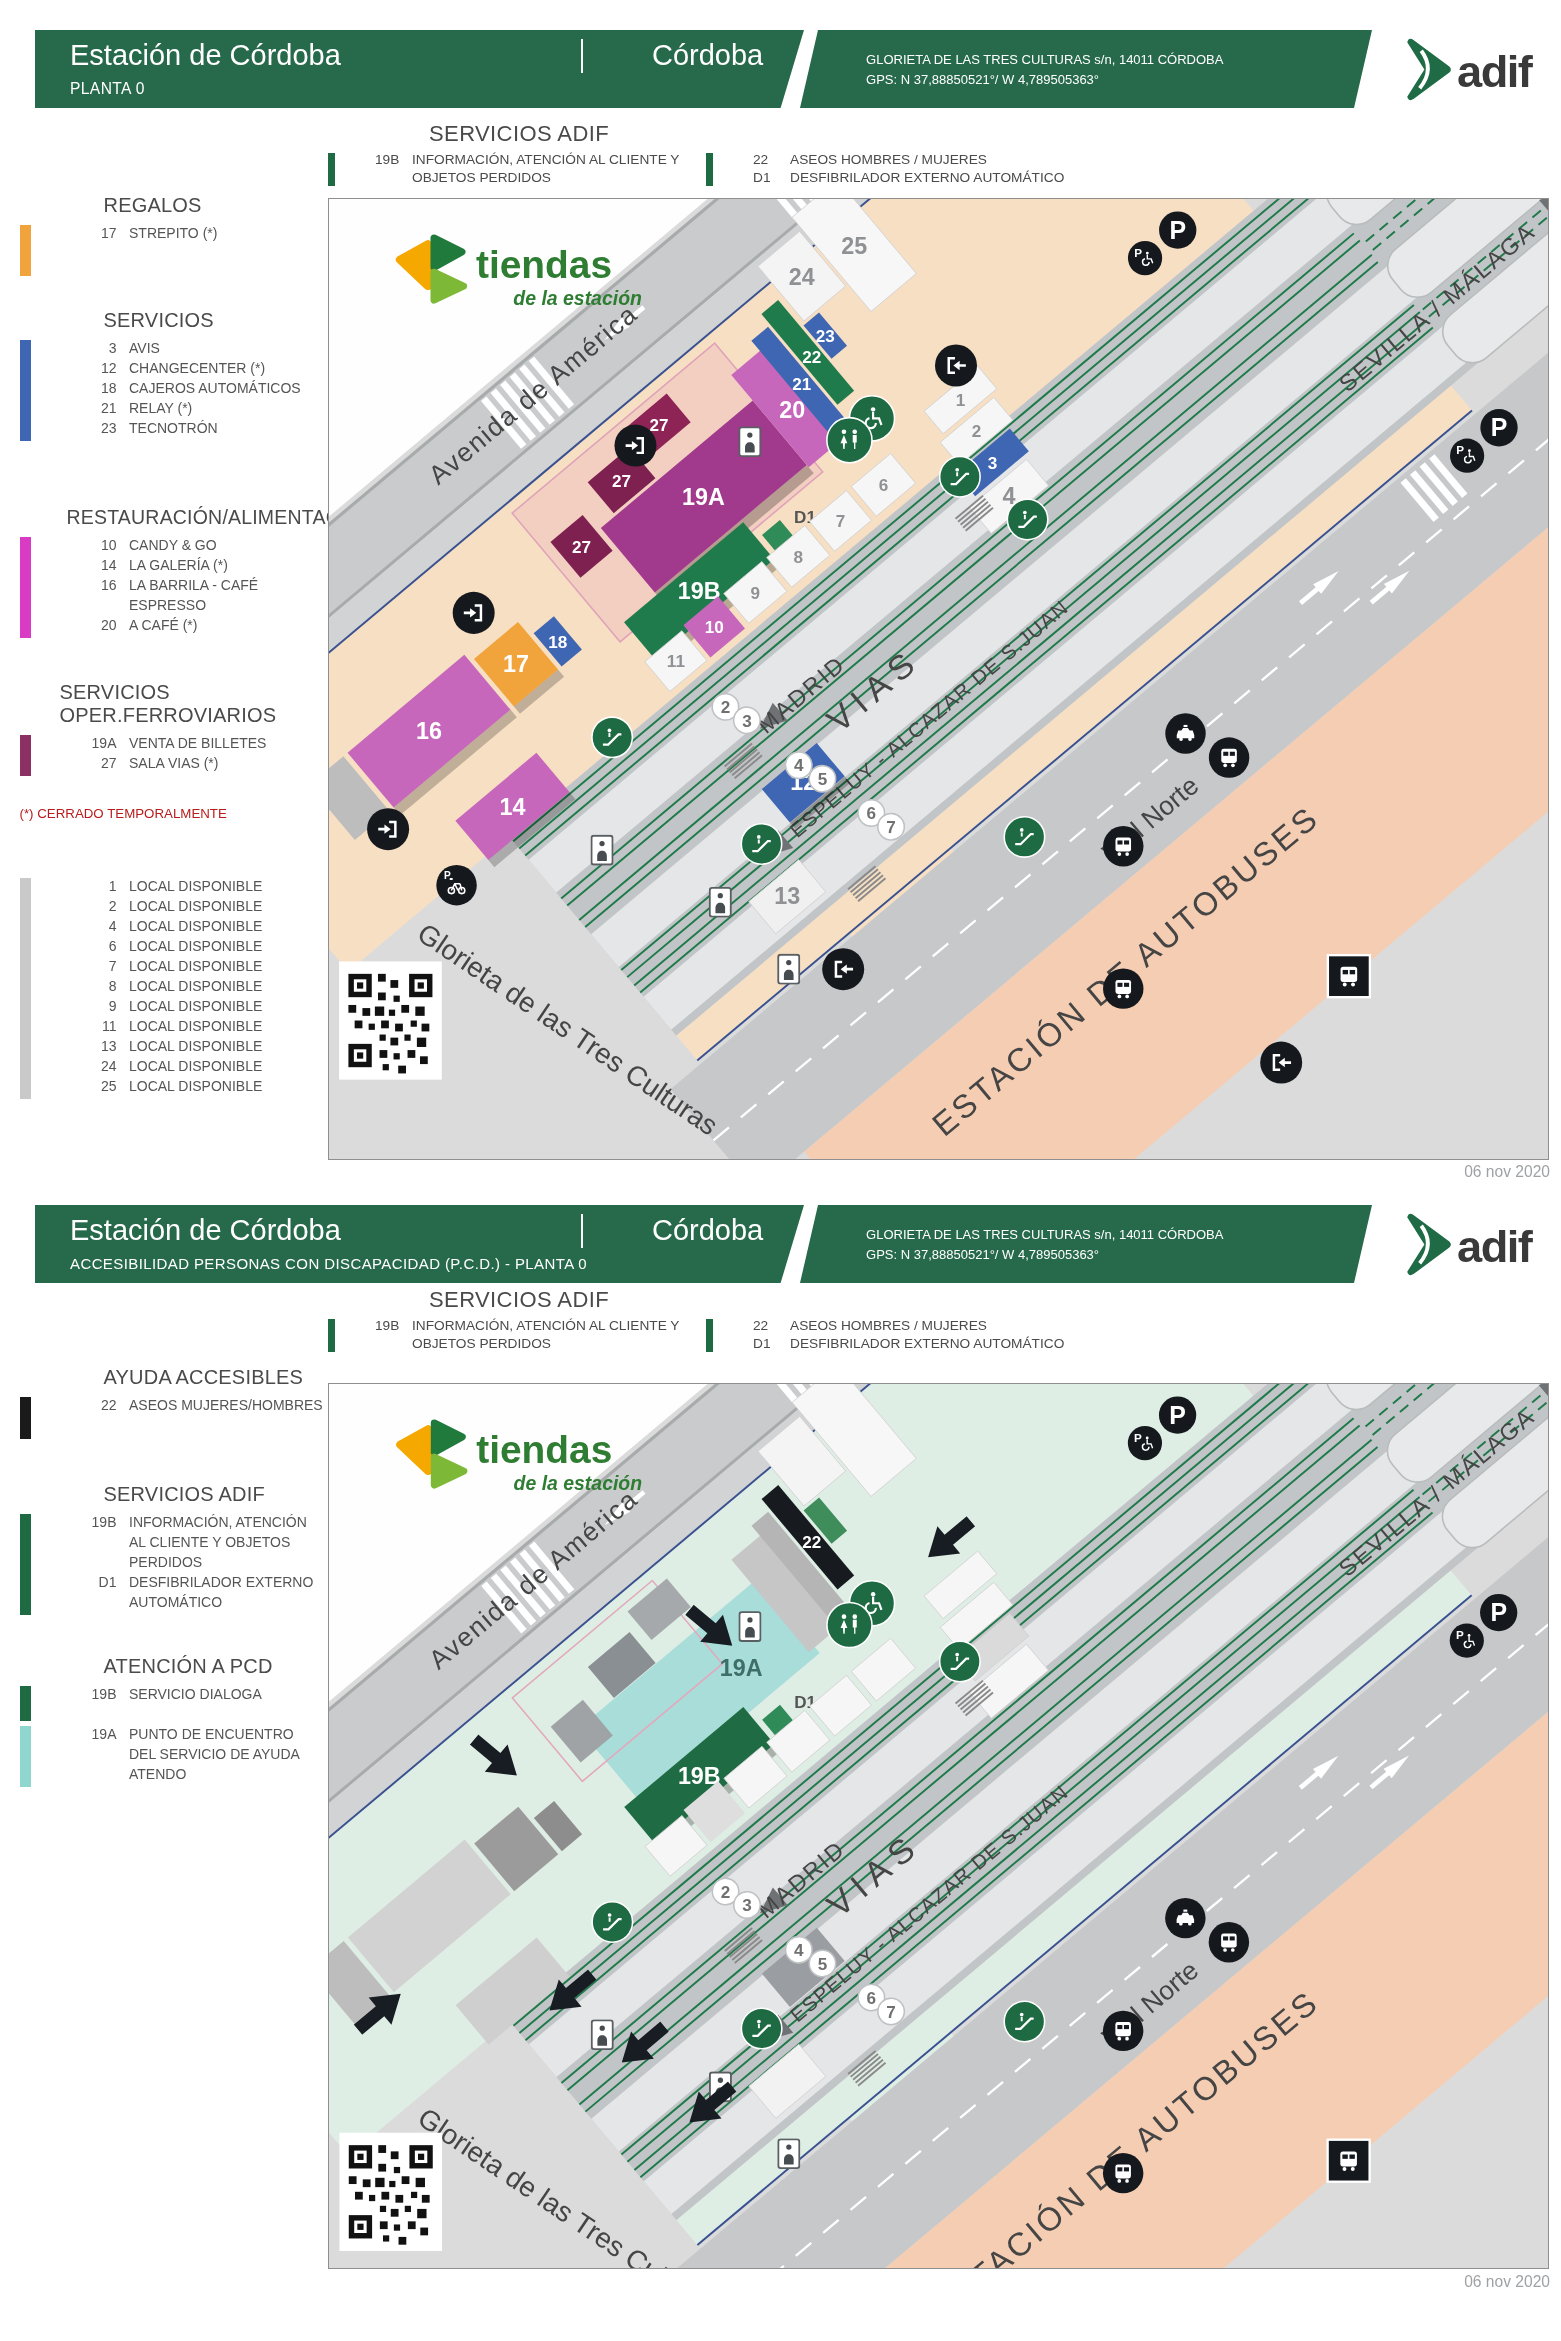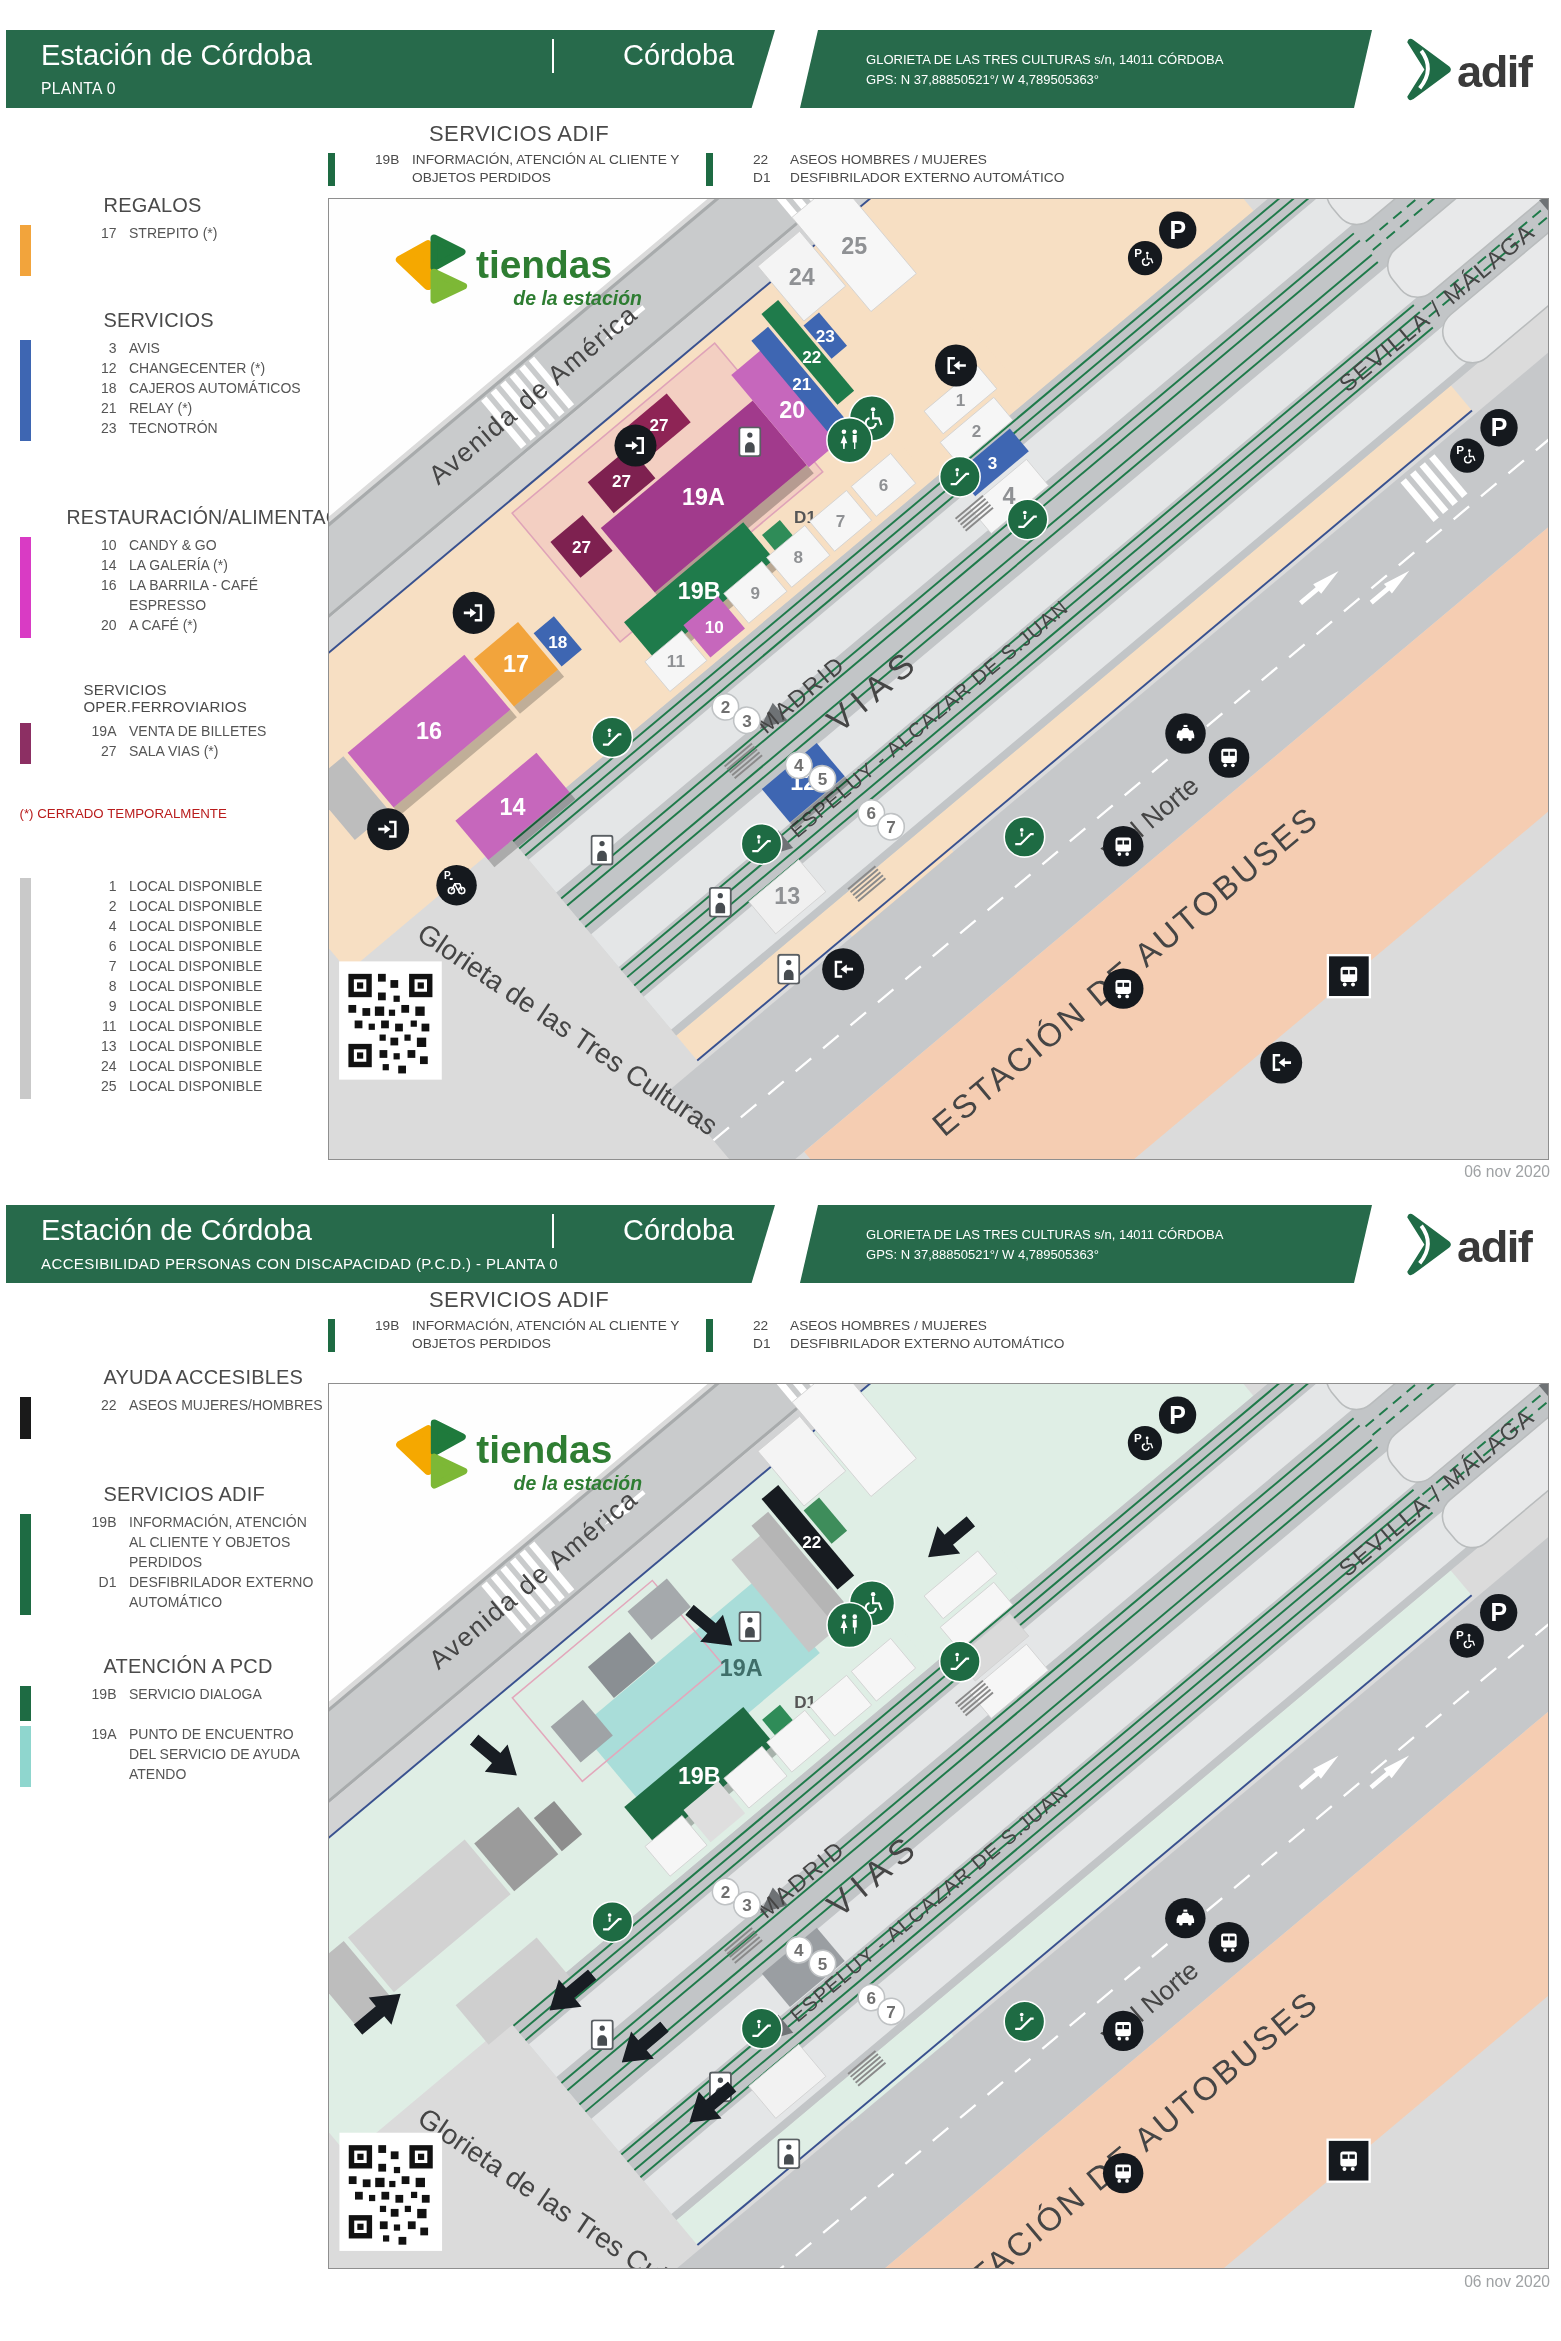--- a/index.html
+++ b/index.html
@@ -1,20 +1,20 @@
 <!DOCTYPE html>
 <html style="font-size:12.5px"><head>
 <meta charset="utf-8">
 <style>
   html,body{margin:0;padding:0;background:#fff}
   .page{position:relative;width:1561px;height:2342px;background:#fff;overflow:hidden;
         font-family:"Liberation Sans",sans-serif;color:#4a4a4a}
   
   .hdr{position:absolute;left:0;width:1561px;height:78px}
-  .hdr-main{position:absolute;left:6px;top:0;width:769px;height:78px;background:#276A4B;
+  .hdr-main{position:absolute;left:35px;top:0;width:769px;height:78px;background:#276A4B;
             clip-path:polygon(0 0,100% 0,calc(100% - 23.4px) 100%,0 100%);color:#fff}
   .hdr-station{position:absolute;left:35px;top:9.4px;font-size:29px}
   .hdr-sep{position:absolute;left:546px;top:9.4px;width:1.6px;height:34px;background:#fff}
   .hdr-city{position:absolute;left:617px;top:9.4px;font-size:29px}
   .hdr-sub{position:absolute;left:35px;top:50px;font-size:15.6px;letter-spacing:0.4px}
   .hdr-addr{position:absolute;left:800px;top:0;width:554px;height:78px;background:#276A4B;
             transform:skewX(-13deg);transform-origin:0 100%}
   .hdr-addr .unskew{transform:skewX(13deg);color:#fff;font-size:13px;line-height:1.55;
             padding:20px 0 0 55px}
   .hdr-logo{position:absolute;left:1401px;top:1.6px;width:152px;height:75px}
@@ -202,21 +202,21 @@
           <span class="sb-code">16</span>
           <span class="sb-label">LA BARRILA - CAFÉ ESPRESSO</span>
         </div>
         <div class="sb-row">
           <span class="sb-code">20</span>
           <span class="sb-label">A CAFÉ (*)</span>
         </div>
       </div>
   </div>
   <div class="sb-sec" style="top:681px">
-    <div class="sb-title" style="margin-left:64px;font-size:15px">SERVICIOS OPER.FERROVIARIOS</div>
+    <div class="sb-title" style="margin-left:40px;font-size:20px">SERVICIOS OPER.FERROVIARIOS</div>
     <div class="sb-items" style="--bar:#8C2F63">
         <div class="sb-row">
           <span class="sb-code">19A</span>
           <span class="sb-label">VENTA DE BILLETES</span>
         </div>
         <div class="sb-row">
           <span class="sb-code">27</span>
           <span class="sb-label">SALA VIAS (*)</span>
         </div>
       </div>

